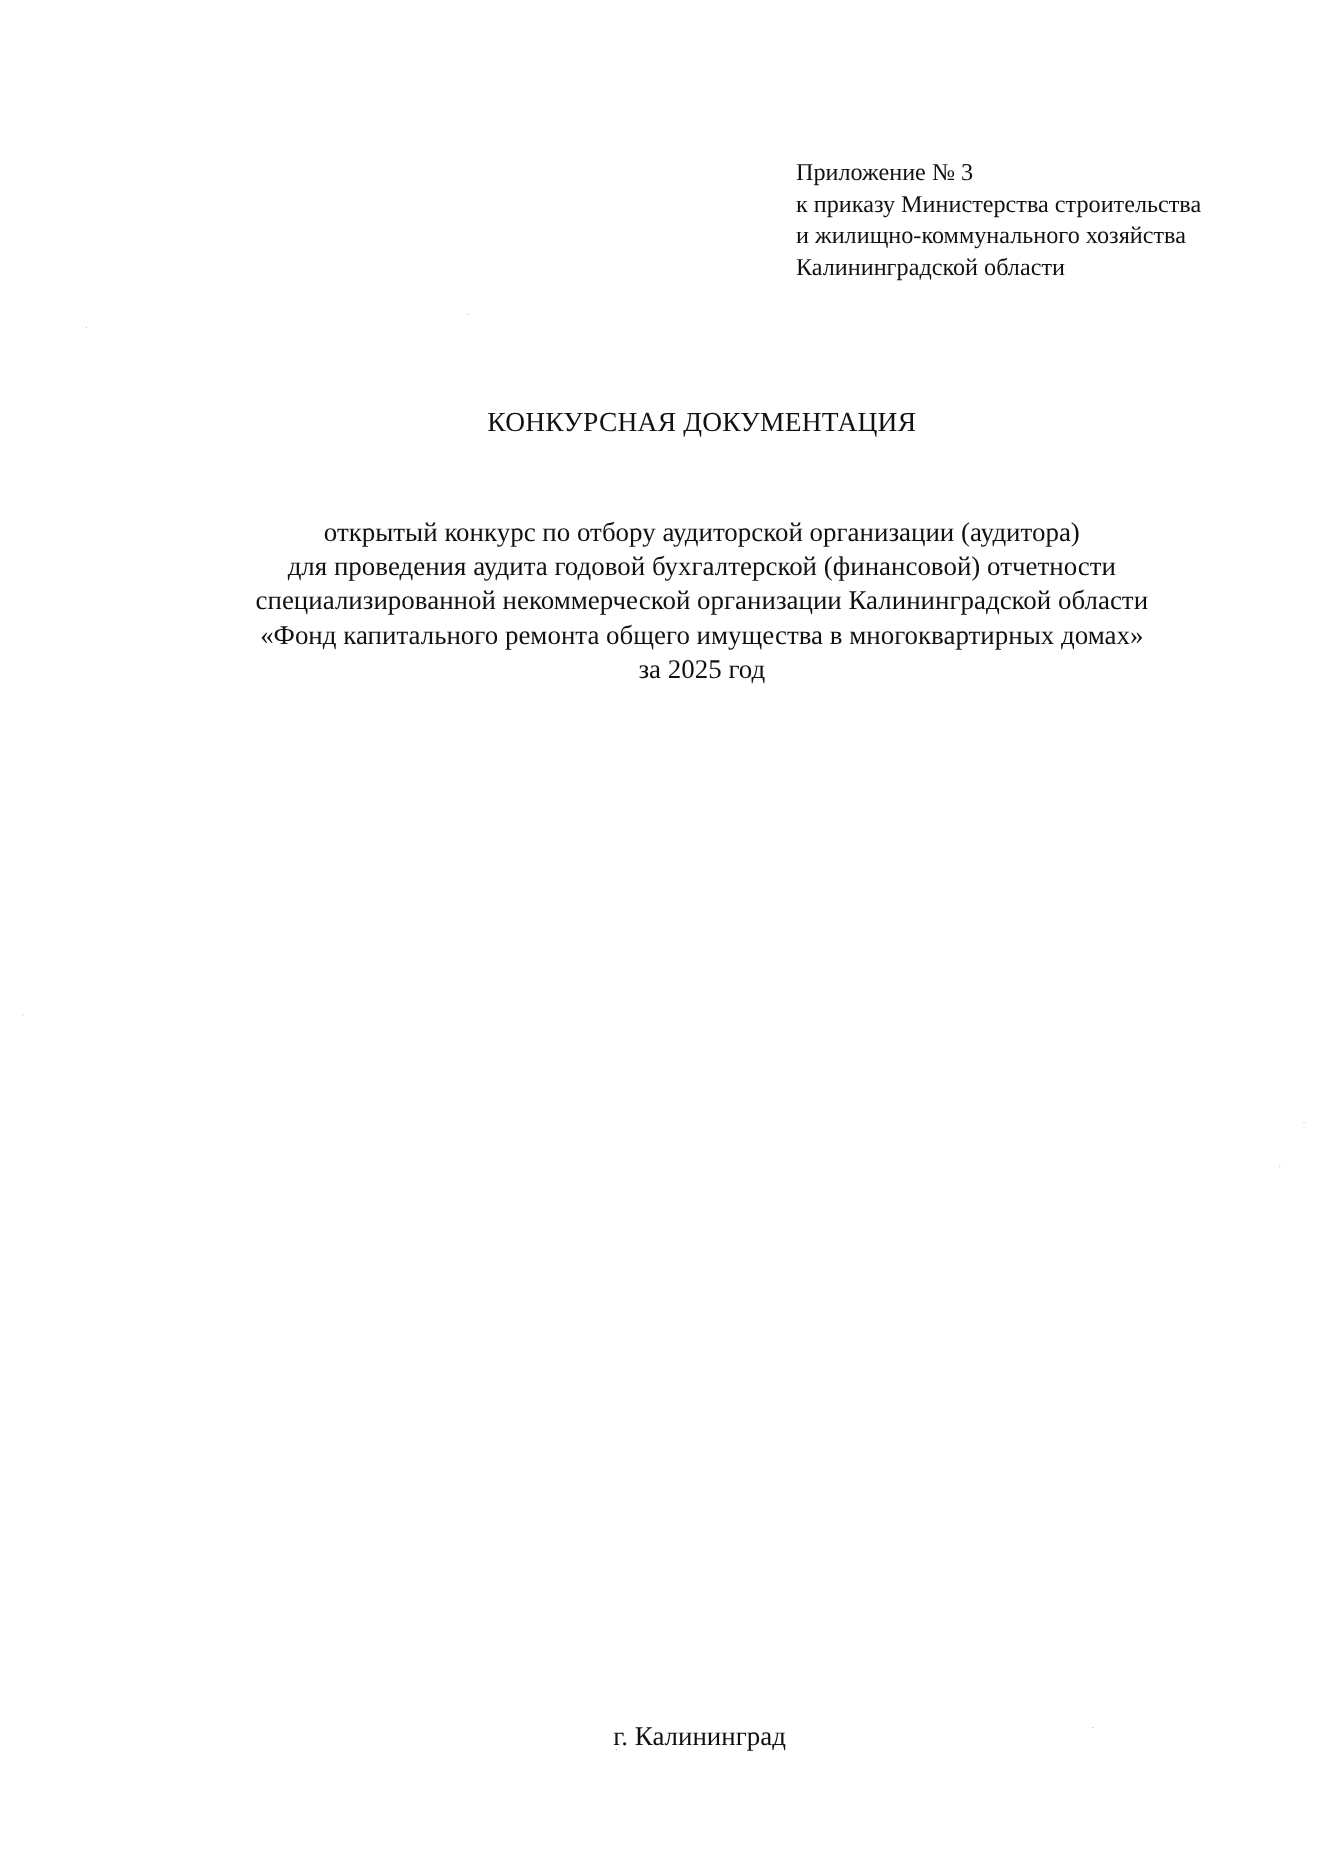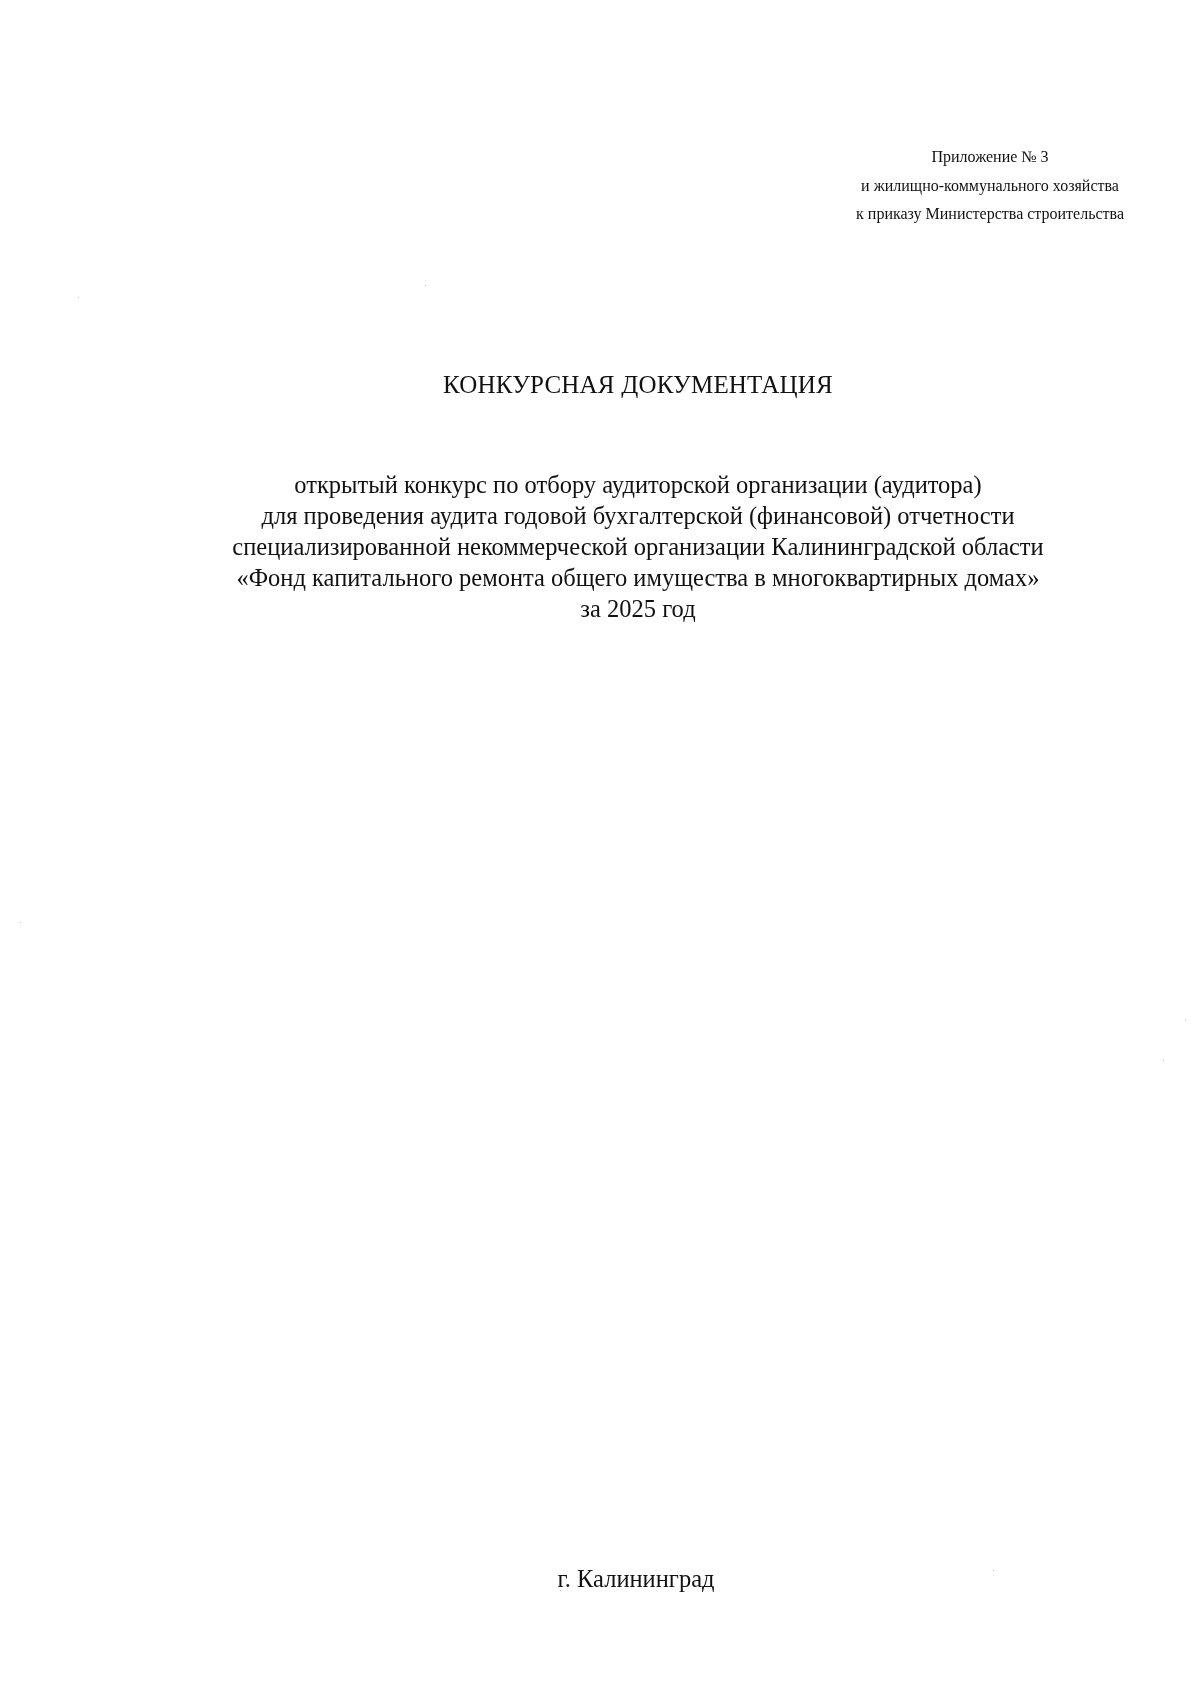--- a/index.html
+++ b/index.html
@@ -17,24 +17,24 @@
     }
     .page {
       position: absolute;
       left: 0; top: 0;
       width: 1200px;
       height: 1697px;
       background: #ffffff;
     }
     .approval {
       position: absolute;
-      right: 76px;
+      right: 108px;
       top: 143px;
-      text-align: center;
-      font-size: 16px;
+      text-align: left;
+      font-size: 22px;
       line-height: 28.5px;
     }
     .approval div { white-space: nowrap; }
     .title {
       position: absolute;
       left: 0;
       width: 1276px;
       top: 370px;
       text-align: center;
       font-size: 25px;
@@ -66,22 +66,23 @@
       background: #bdbdbd;
     }
   </style>
 </head>
 <body>
 
 <div class="page">
 
   <div class="approval">
     <div>Приложение № 3</div>
+    <div>к приказу Министерства строительства</div>
     <div>и жилищно-коммунального хозяйства</div>
-    <div>к приказу Министерства строительства</div>
+    <div>Калининградской области</div>
   </div>
 
   <div class="title">КОНКУРСНАЯ ДОКУМЕНТАЦИЯ</div>
 
   <div class="subject">
     <div>открытый конкурс по отбору аудиторской организации (аудитора)</div>
     <div>для проведения аудита годовой бухгалтерской (финансовой) отчетности</div>
     <div>специализированной некоммерческой организации Калининградской области</div>
     <div>«Фонд капитального ремонта общего имущества в многоквартирных домах»</div>
     <div>за 2025 год</div>

